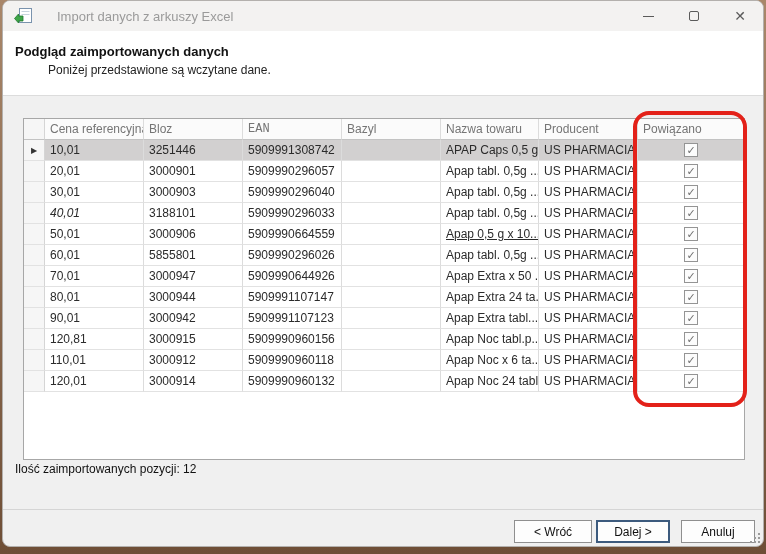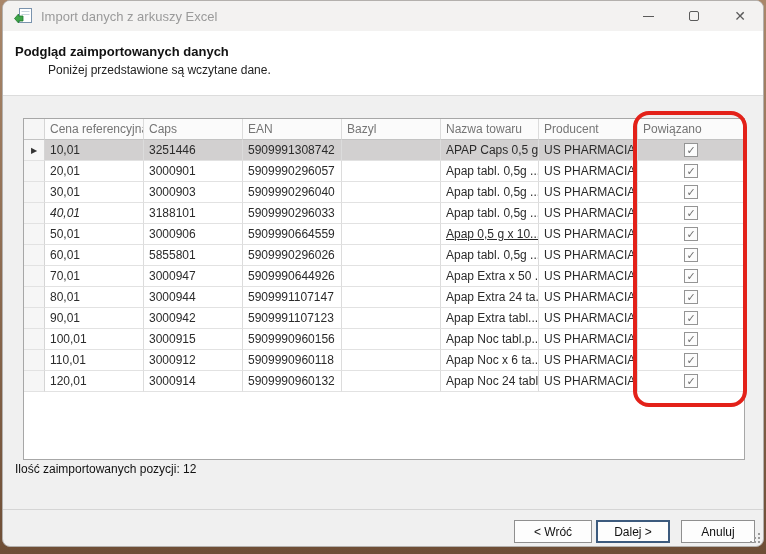--- a/index.html
+++ b/index.html
@@ -10,21 +10,21 @@
     position:relative;
   }
   .window {
     position:absolute; left:2px; top:0; width:762px; height:547px;
     background:#f0f0f0; border:1px solid #b3b0ad;
     border-radius:8px 8px 8px 8px; overflow:hidden;
   }
   
   .titlebar {
     position:absolute; left:0; top:0; right:0; height:30px;
-    background:#f3f2f1; display:flex; align-items:center;
+    background:#f3f2f1; display:flex; align-items:center;gap:16px;
   }
   .title-icon { margin-left:11px; width:19px; height:17px; flex:0 0 auto; }
   .title-text { margin-left:8px; font-size:13px; color:#9a9a9a; }
   .win-controls { margin-left:auto; display:flex; align-items:center; height:100%; }
   .win-btn { width:46px; height:100%; display:flex; align-items:center; justify-content:center; cursor:default; }
   .glyph-min { width:11px; height:1px; background:#5a5a5a; }
   .glyph-max { width:10px; height:10px; border:1px solid #5a5a5a; border-radius:2px; }
   .glyph-close { font-size:14px; color:#5a5a5a; line-height:1; }
   
   .band {
@@ -108,22 +108,22 @@
 
   <div class="band">
     <div class="band-title">Podgląd zaimportowanych danych</div>
     <div class="band-sub">Poniżej przedstawione są wczytane dane.</div>
   </div>
 
   <div class="grid">
     <div class="grid-row grid-header">
         <div class="cell sel"></div>
         <div class="cell" style="width: 99px;">Cena referencyjna</div>
-        <div class="cell" style="width: 99px;">Caps</div>
-        <div class="cell" style="width: 99px;">EAN</div>
+        <div class="cell" style="width: 99px;">Bloz</div>
+        <div class="cell" style="width: 99px; font-family: Liberation Mono, monospace;">EAN</div>
         <div class="cell" style="width: 99px;">Bazyl</div>
         <div class="cell" style="width: 98px;">Nazwa towaru</div>
         <div class="cell" style="width: 99px;">Producent</div>
         <div class="cell" style="width: 107px;">Powiązano</div>
       </div>
     <div id="grid-body">
         <div class="grid-row data-row selected">
           <div class="cell sel">▶</div>
           <div class="cell right" style="width: 99px;">10,01</div>
           <div class="cell" style="width: 99px;">3251446</div>
@@ -226,21 +226,21 @@
           <div class="cell" style="width: 99px;">5909991107123</div>
           <div class="cell" style="width: 99px;"></div>
           <div class="cell" style="width: 98px;">Apap Extra tabl....</div>
           <div class="cell" style="width: 99px;">US PHARMACIA ...</div>
           <div class="cell center" style="width: 107px;">
             <div class="checkbox">✓</div>
           </div>
         </div>
         <div class="grid-row data-row">
           <div class="cell sel"></div>
-          <div class="cell right" style="width: 99px;">100,01</div>
+          <div class="cell right" style="width: 99px;">120,81</div>
           <div class="cell" style="width: 99px;">3000915</div>
           <div class="cell" style="width: 99px;">5909990960156</div>
           <div class="cell" style="width: 99px;"></div>
           <div class="cell" style="width: 98px;">Apap Noc tabl.p...</div>
           <div class="cell" style="width: 99px;">US PHARMACIA ...</div>
           <div class="cell center" style="width: 107px;">
             <div class="checkbox">✓</div>
           </div>
         </div>
         <div class="grid-row data-row">

